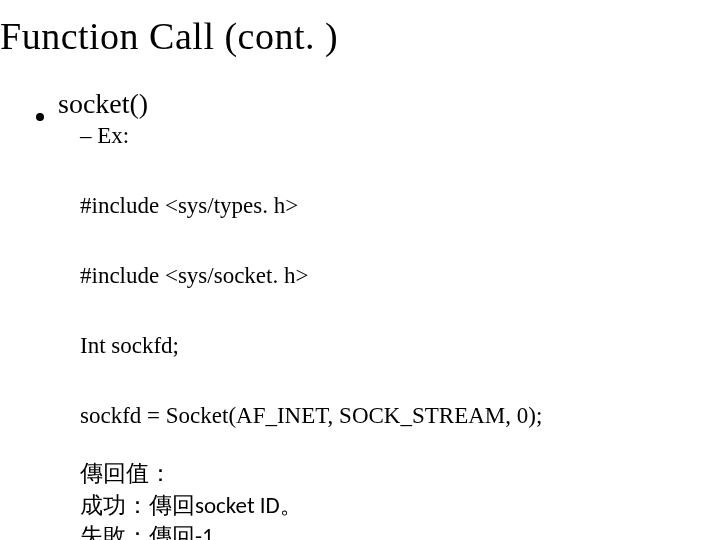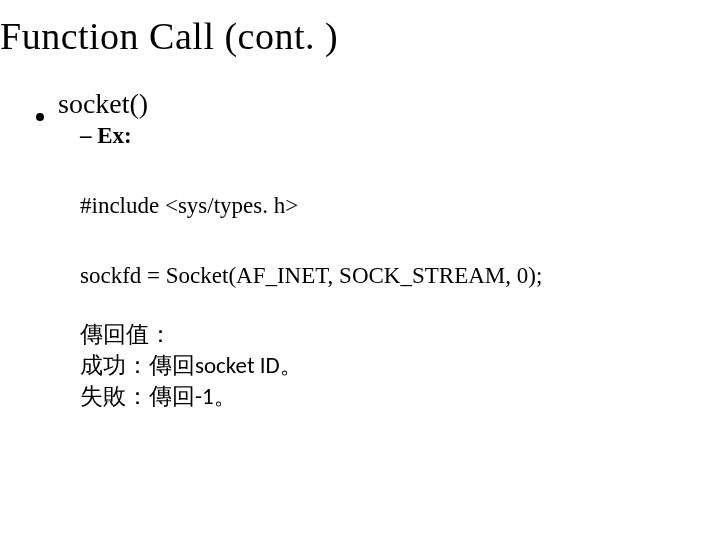--- a/index.html
+++ b/index.html
@@ -49,21 +49,20 @@
   .bullet-l1 .txt {
     font-size: 28px;
   }
   .sub {
     margin-left: 44px;
     font-size: 23px;
     line-height: 1.3;
   }
   .sub .dash-line {
     margin-bottom: 13px;
-    font-weight: bold;
   }
   .sub .code-line {
     margin-bottom: 2px;
     margin-top: 40px;
   }
   .return-block {
     margin-left: 44px;
     margin-top: 28px;
     font-size: 23px;
     line-height: 1.35;
@@ -85,20 +84,22 @@
   <div class="body">
 
     <div class="bullet-l1">
       <span class="dot"></span>
       <span class="txt">socket()</span>
     </div>
 
     <div class="sub">
       <div class="dash-line">– Ex:</div>
       <div class="code-line">#include &lt;sys/types. h&gt;</div>
+      <div class="code-line">#include &lt;sys/socket. h&gt;</div>
+      <div class="code-line">Int sockfd;</div>
       <div class="code-line">sockfd = Socket(AF_INET, SOCK_STREAM, 0);</div>
     </div>
 
     <div class="return-block">
       <div class="mixed">傳回值：</div>
       <div class="mixed">
         <span>成功：傳回</span><span class="latin">socket ID</span><span>。</span>
       </div>
       <div class="mixed">
         <span>失敗：傳回</span><span class="latin">-1</span><span>。</span>

